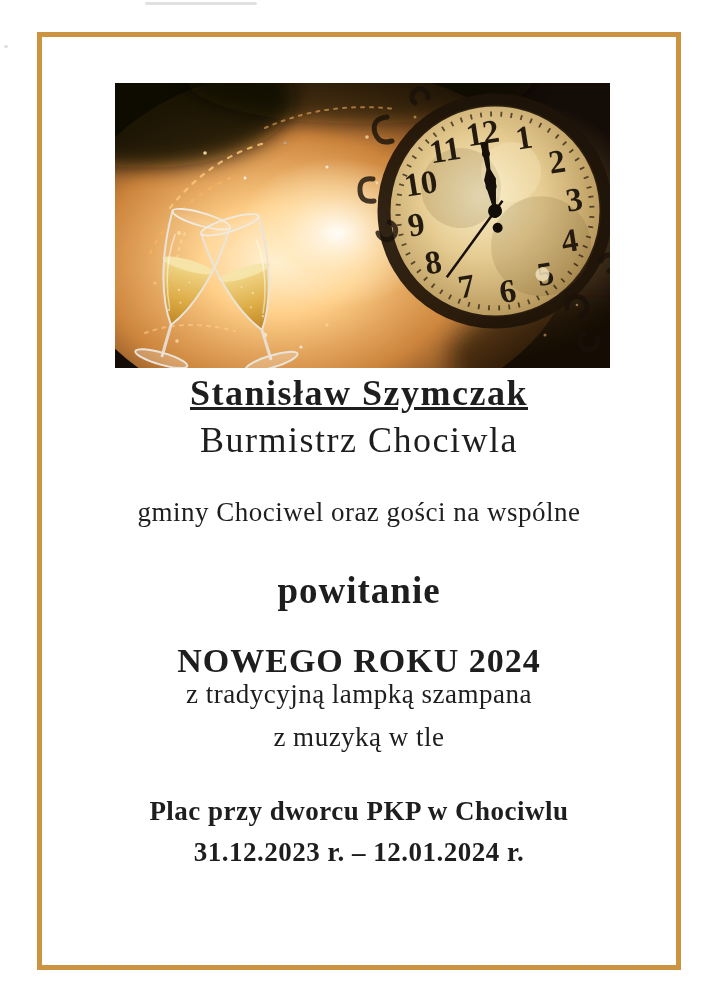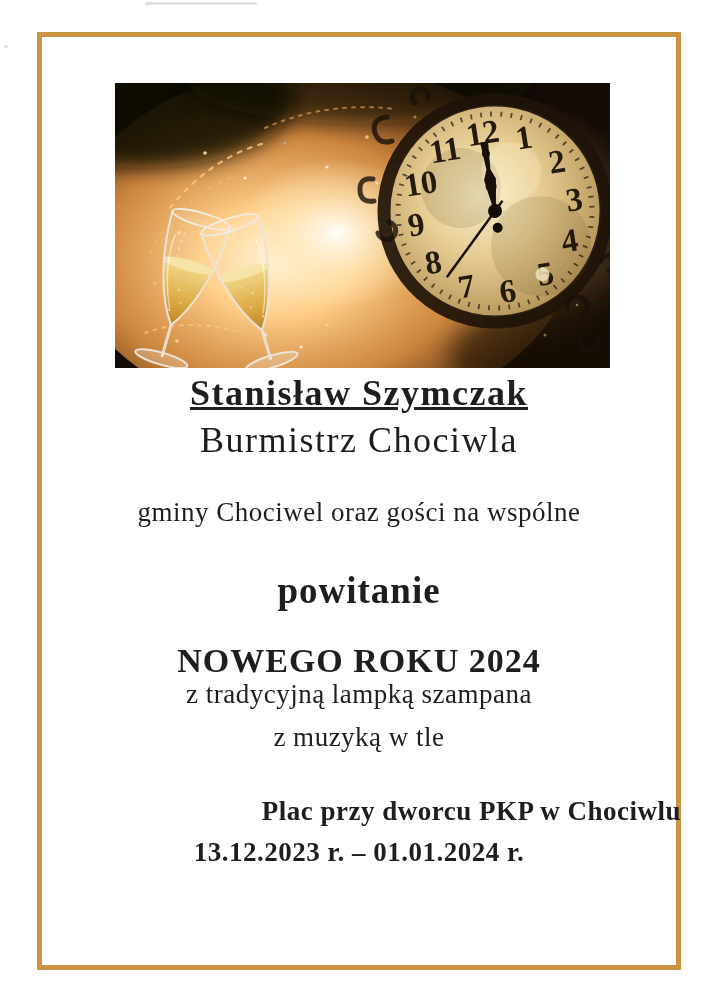--- a/index.html
+++ b/index.html
@@ -48,21 +48,21 @@
     white-space: nowrap;
   }
   .t-name   { top: 372px; font-size: 36px; font-weight: bold; letter-spacing: 1.5px; text-decoration: underline; }
   .t-title  { top: 419px; font-size: 36px; font-weight: normal; letter-spacing: 1.5px; }
   .t-inv1   { top: 483px; font-size: 27px; letter-spacing: 0.5px; }
   .t-inv2   { top: 496px; font-size: 27px; letter-spacing: 0.5px; }
   .t-intro  { top: 569px; font-size: 37px; font-weight: bold; letter-spacing: 1px; }
   .t-head   { top: 621px; font-size: 34px; font-weight: bold; letter-spacing: 1px; margin-top: 20px; }
   .t-ext1   { top: 678px; font-size: 27px; letter-spacing: 0.5px; }
   .t-ext2   { top: 721px; font-size: 27px; letter-spacing: 0.5px; }
-  .t-place  { top: 795px; font-size: 27px; font-weight: bold; letter-spacing: 0.5px; text-align: right; }
+  .t-place  { top: 795px; font-size: 27px; font-weight: bold; letter-spacing: 0.5px; }
   .t-dates  { top: 836px; font-size: 27px; font-weight: bold; letter-spacing: 0.5px; }
   .t-hours  { top: 878px; font-size: 27px; font-weight: bold; letter-spacing: 0.5px; }
   .clock-num {
     font-family: "Liberation Serif", serif;
     font-weight: bold;
     font-size: 33px;
     fill: #241b10;
     text-anchor: middle;
   }
 </style>
@@ -234,15 +234,15 @@
   </div>
 
   <div class="line t-name">Stanisław Szymczak</div>
   <div class="line t-title">Burmistrz Chociwla</div>
   <div class="line t-inv2">gminy Chociwel oraz gości na wspólne</div>
   <div class="line t-intro">powitanie</div>
   <div class="line t-head">NOWEGO ROKU 2024</div>
   <div class="line t-ext2">z muzyką w tle</div>
   <div class="line t-ext1">z tradycyjną lampką szampana</div>
   <div class="line t-place">Plac przy dworcu PKP w Chociwlu</div>
-  <div class="line t-dates">13.12.2023 r. – 01.01.2024 r.</div>
+  <div class="line t-dates">31.12.2023 r. – 12.01.2024 r.</div>
 
 </div>
 
 </body></html>

